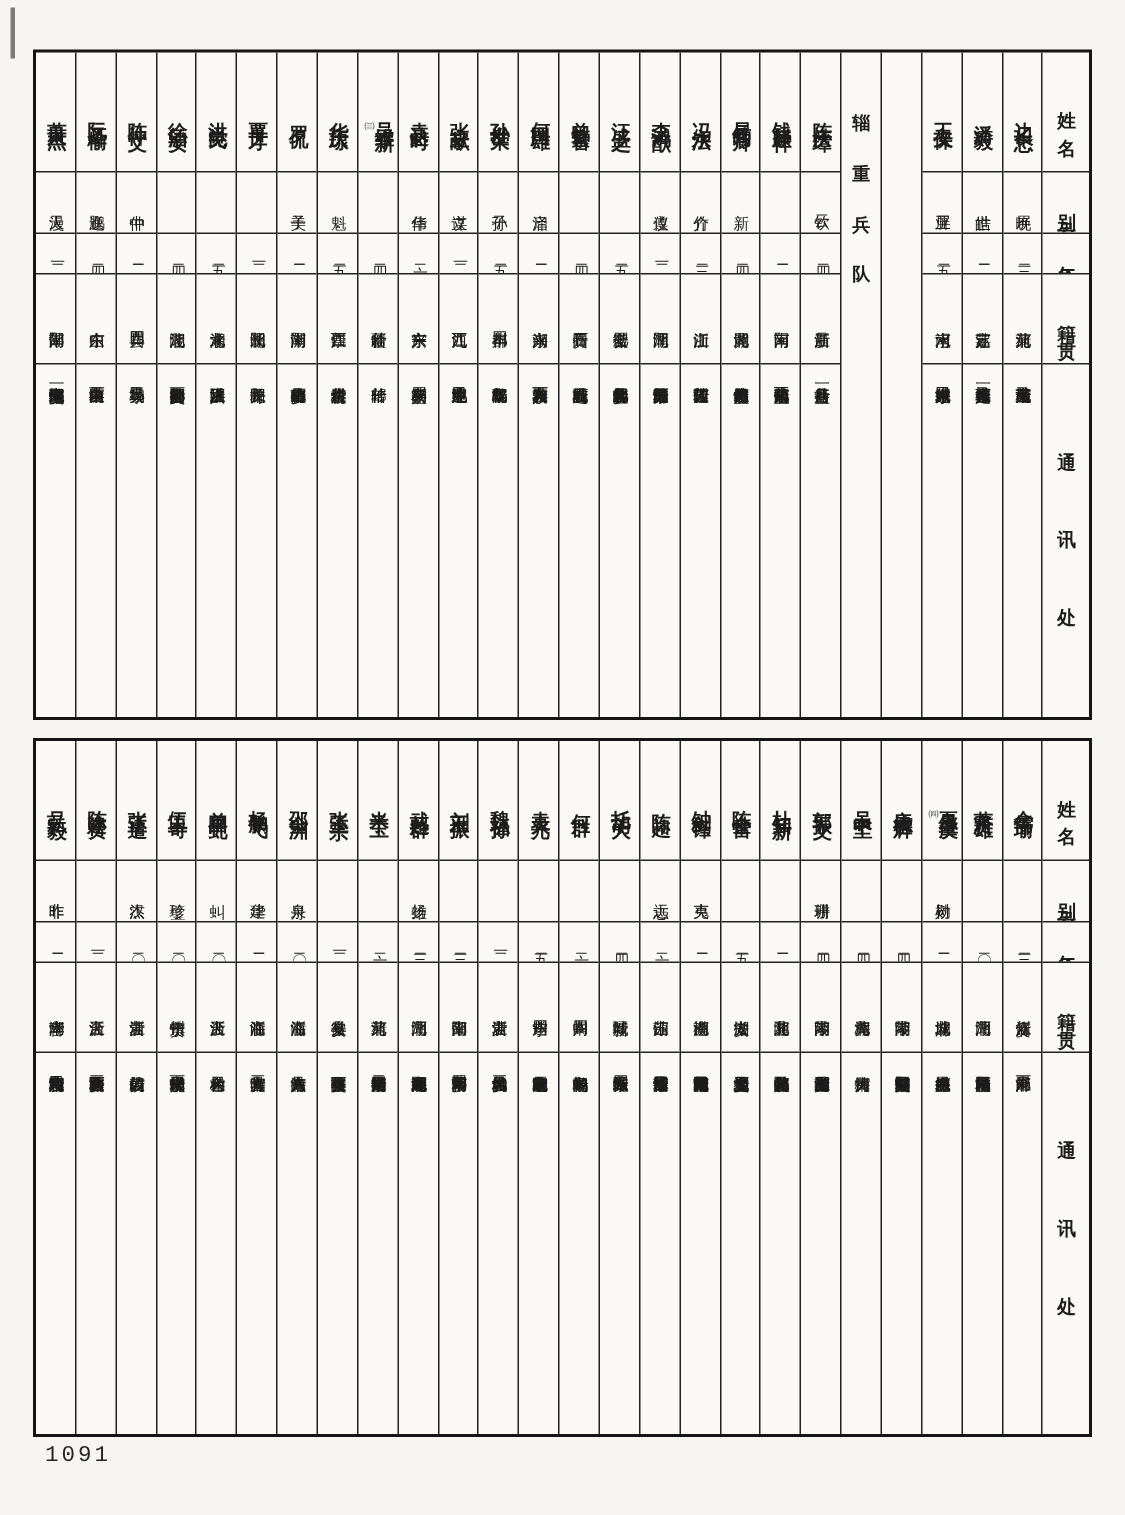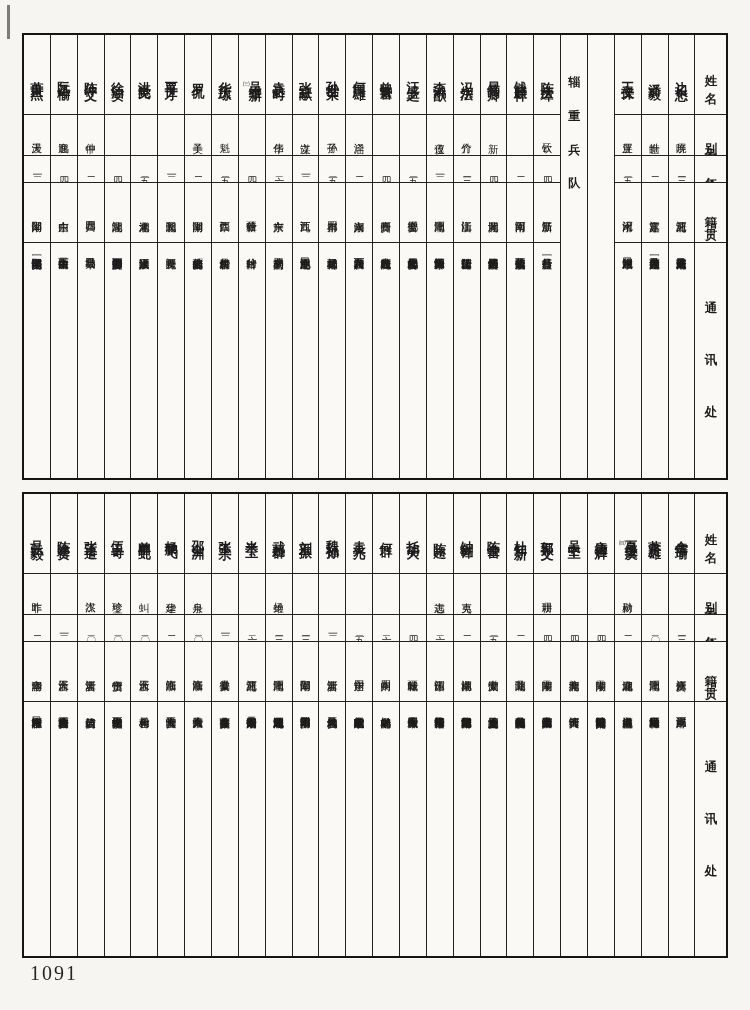--- a/index.html
+++ b/index.html
@@ -56,22 +56,22 @@
   .hdr-native  { letter-spacing:12px; padding-top:10px; }
   .hdr-address { letter-spacing:52px; padding-top:48px; justify-content:flex-start; }
 
   
   .col-section .cell, .col-blank .cell { height:100%; border:none; }
   .section-cell { font-size:12px; font-weight:600; letter-spacing:34px; padding-top:30px;
                   justify-content:flex-start; }
 
   .page-number {
     position:absolute; left:30px; top:962px;
-    font-family:Liberation Serif, serif;
-    font-size:20px; letter-spacing:2px; color:#262626;
+    font-family:Liberation Mono, monospace;
+    font-size:15px; letter-spacing:2px; color:#262626;
   }
 </style>
 </head>
 <body>
 
 <div class="scan-artifact artifact-topleft"></div>
 
 <div class="roster-table table-top" id="table-top">
   <div class="col col-header">
     <div class="cell row-name hdr-name">姓名</div>

